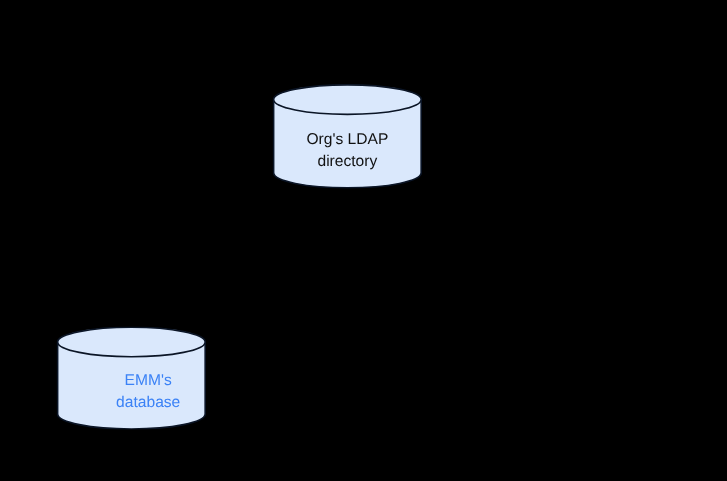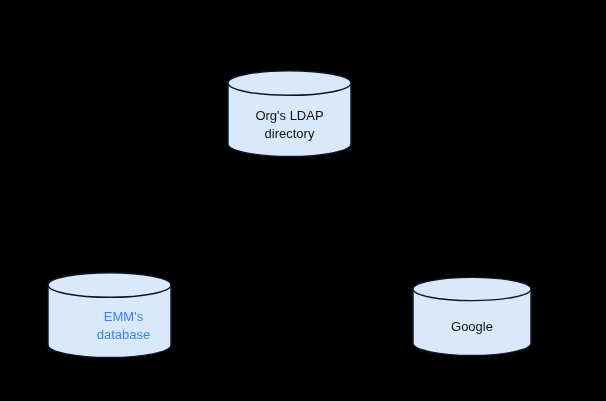--- a/index.html
+++ b/index.html
@@ -68,23 +68,14 @@
     <svg width="125" height="86" viewBox="0 0 125 86" preserveAspectRatio="none">
       <path d="M 1 13 L 1 73 C 1 80 28.8 85.5 62.5 85.5 C 96.2 85.5 124 80 124 73 L 124 13 Z" fill="#dae8fc" stroke="#0b1526" stroke-width="1.4" stroke-linejoin="round"></path>
       <ellipse cx="62.5" cy="13" rx="61.5" ry="12.3" fill="#dae8fc" stroke="#0b1526" stroke-width="1.4"></ellipse>
     </svg>
     <div class="node-label" id="label-emm" style="top: 26px; height: 56px; color: #3b82f6; transform: translateX(14px);">
       <span class="line">EMM's</span>
       <span class="line">database</span>
     </div>
   </div>
 
-  <div class="node" id="node-google" style="left: 412px; top: 277px; width: 120px; height: 79px;">
-    <svg width="120" height="79" viewBox="0 0 120 79" preserveAspectRatio="none">
-      <path d="M 1 12 L 1 66 C 1 73 27.6 78.5 60 78.5 C 92.4 78.5 119 73 119 66 L 119 12 Z" fill="#dae8fc" stroke="#0b1526" stroke-width="1.4" stroke-linejoin="round"></path>
-      <ellipse cx="60" cy="12" rx="59" ry="11.6" fill="#dae8fc" stroke="#0b1526" stroke-width="1.4"></ellipse>
-    </svg>
-    <div class="node-label" id="label-google" style="top: 24px; height: 51px; color: rgb(17, 17, 17);">
-      <span class="line">Google</span>
-    </div>
-  </div>
 
 </div>
 
 </body></html>

